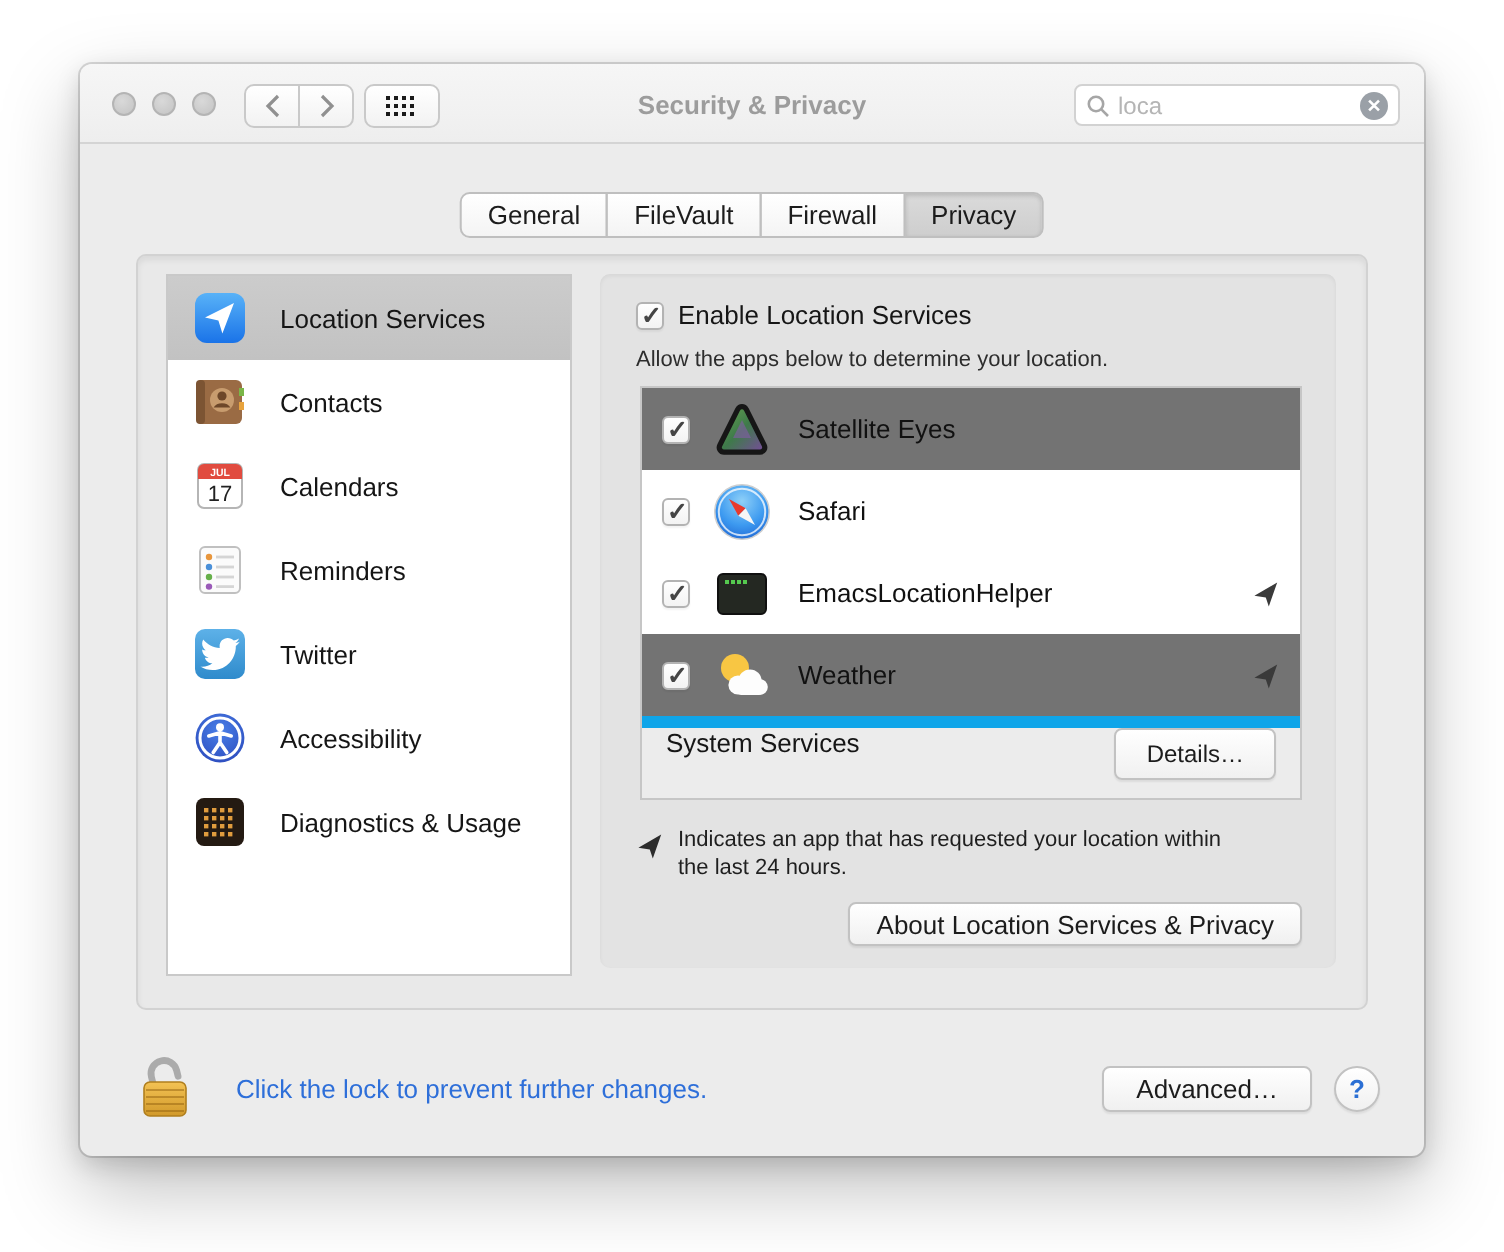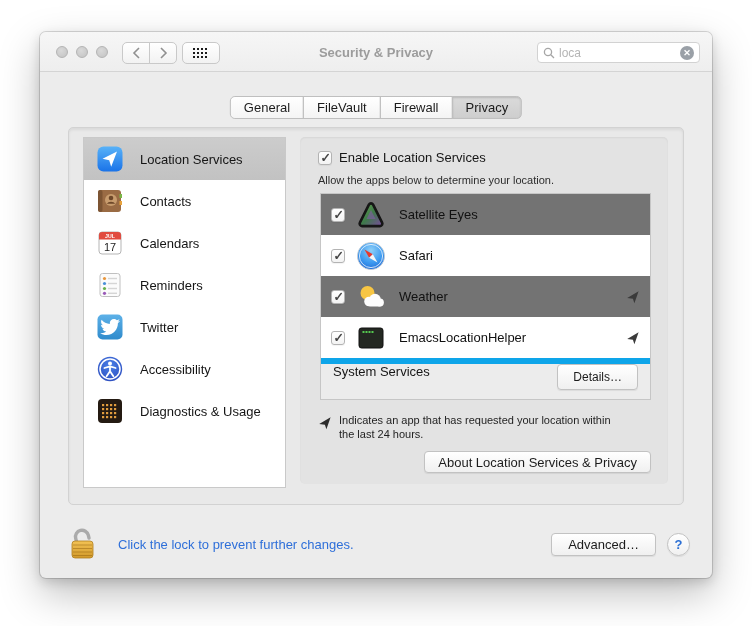--- a/index.html
+++ b/index.html
@@ -313,53 +313,53 @@
             <circle cx="15" cy="15" r="11.6" fill="none" stroke="rgba(255,255,255,0.75)" stroke-width="1"></circle>
             <g transform="rotate(-45 15 15)">
               <polygon points="15,5.8 17.6,15 12.4,15" fill="#e8392e"></polygon>
               <polygon points="15,24.2 12.4,15 17.6,15" fill="#f6f6f6"></polygon>
             </g>
           </svg>
         </span>
         <span class="app-label">Safari</span>
       </div>
 
+      <div class="app-row">
+        <span class="cb checked"></span>
+        <span class="app-icon">
+          <svg width="30" height="30" viewBox="0 0 30 30">
+            <rect x="3" y="5" width="24" height="20" rx="2.5" fill="#242822" stroke="#101010" stroke-width="1"></rect>
+            <g fill="#55c94f">
+              <rect x="6.5" y="8" width="2" height="2"></rect>
+                <rect x="9.5" y="8" width="2" height="2"></rect>
+                <rect x="12.5" y="8" width="2" height="2"></rect>
+                <rect x="15.5" y="8" width="2" height="2"></rect>
+            </g>
+          </svg>
+        </span>
+        <span class="app-label">EmacsLocationHelper</span>
+        <svg class="row-arrow" viewBox="0 0 14 14">
+            <path d="M12.6 1.2 L1.2 7.9 L6.9 8.7 L8.4 13.2 Z" fill="#3a3a3a"></path>
+          </svg>
+      </div>
+
       <div class="app-row alt">
         <span class="cb checked"></span>
         <span class="app-icon">
           <svg width="30" height="30" viewBox="0 0 30 30">
             <circle cx="11.5" cy="11" r="7" fill="#f8c643"></circle>
             <g fill="#fdfdfd">
               <circle cx="13" cy="19.5" r="4.8"></circle>
               <circle cx="19" cy="17.5" r="5.8"></circle>
               <circle cx="24" cy="20.5" r="3.9"></circle>
               <rect x="12" y="19.5" width="14" height="5" rx="2.5"></rect>
             </g>
           </svg>
         </span>
         <span class="app-label">Weather</span>
-        <svg class="row-arrow" viewBox="0 0 14 14">
-            <path d="M12.6 1.2 L1.2 7.9 L6.9 8.7 L8.4 13.2 Z" fill="#3a3a3a"></path>
-          </svg>
-      </div>
-
-      <div class="app-row">
-        <span class="cb checked"></span>
-        <span class="app-icon">
-          <svg width="30" height="30" viewBox="0 0 30 30">
-            <rect x="3" y="5" width="24" height="20" rx="2.5" fill="#242822" stroke="#101010" stroke-width="1"></rect>
-            <g fill="#55c94f">
-              <rect x="6.5" y="8" width="2" height="2"></rect>
-                <rect x="9.5" y="8" width="2" height="2"></rect>
-                <rect x="12.5" y="8" width="2" height="2"></rect>
-                <rect x="15.5" y="8" width="2" height="2"></rect>
-            </g>
-          </svg>
-        </span>
-        <span class="app-label">EmacsLocationHelper</span>
         <svg class="row-arrow" viewBox="0 0 14 14">
             <path d="M12.6 1.2 L1.2 7.9 L6.9 8.7 L8.4 13.2 Z" fill="#3a3a3a"></path>
           </svg>
       </div>
 
       <div class="sys-row">
         <span class="sys-label">System Services</span>
         <div class="btn details-btn">Details…</div>
       </div>
     </div>

